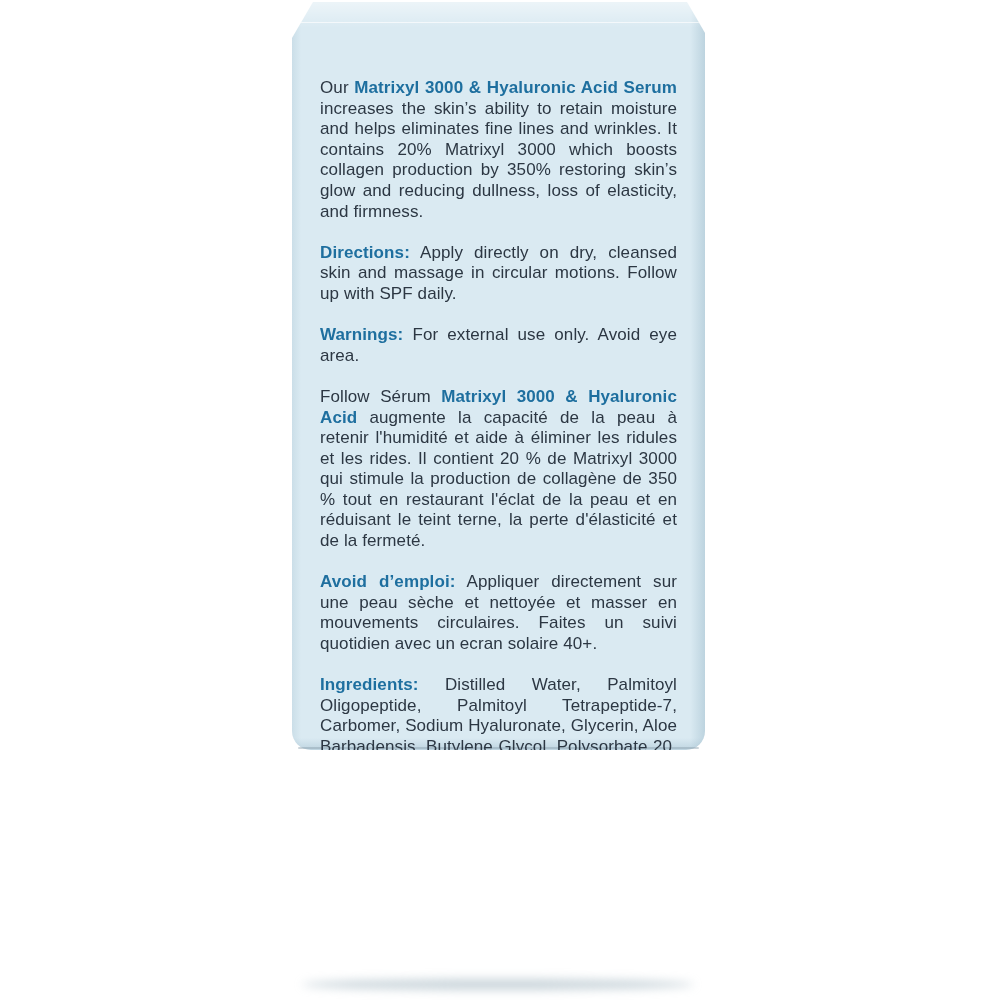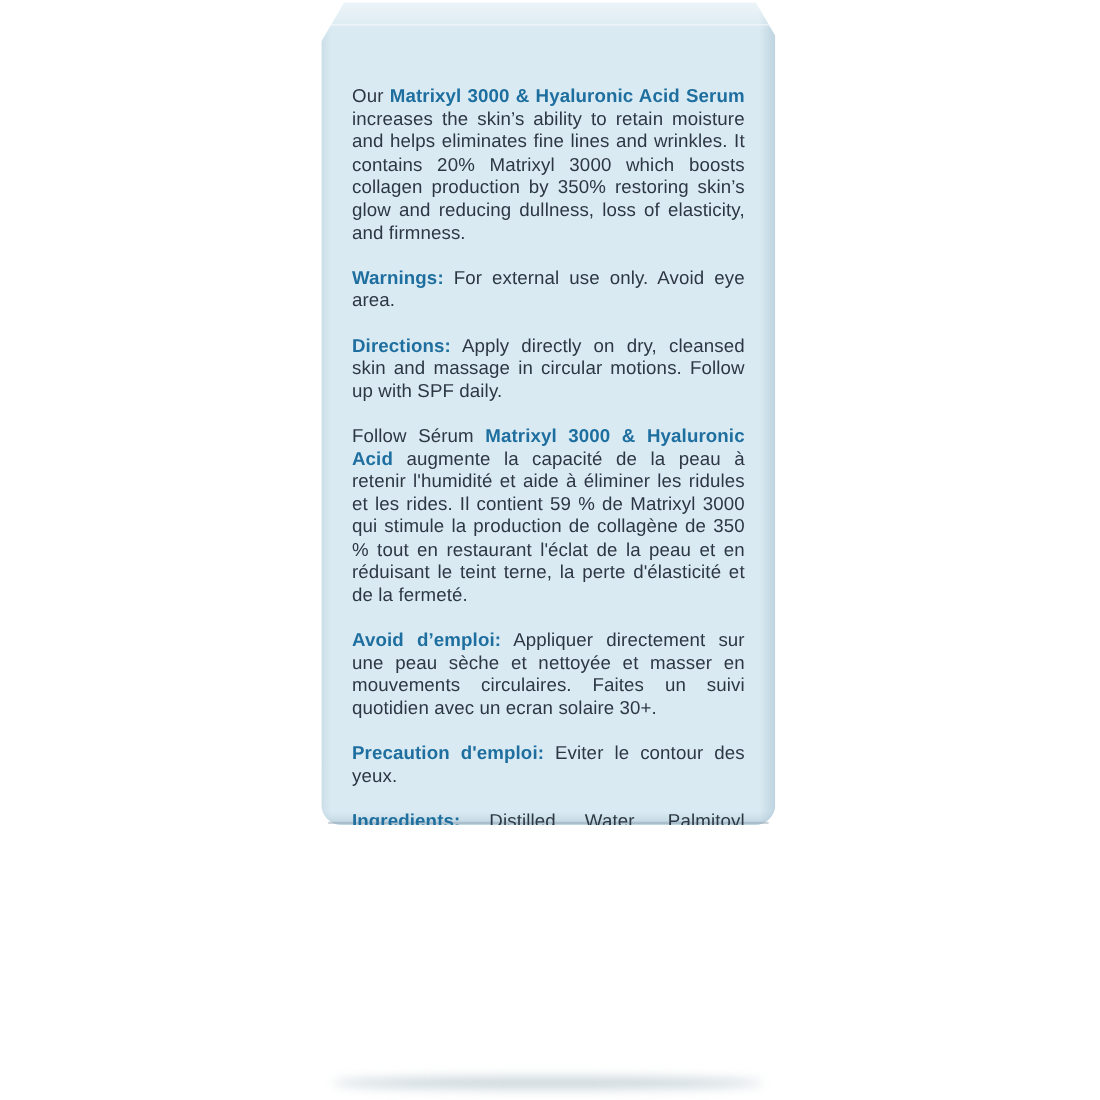--- a/index.html
+++ b/index.html
@@ -77,27 +77,26 @@
 
 <div class="page">
   <div class="box-shadow"></div>
   <div class="box">
     <div class="crease"></div>
     <div class="bottom-edge"></div>
     <div class="panel-text">
 
       <p><span>Our </span><span class="hl">Matrixyl 3000 &amp; Hyaluronic Acid Serum</span><span> increases the skin’s ability to retain moisture and helps eliminates fine lines and wrinkles. It contains 20% Matrixyl 3000 which boosts collagen production by 350% restoring skin’s glow and reducing dullness, loss of elasticity, and firmness.</span></p>
 
+      <p><span class="hl">Directions:</span><span> Apply directly on dry, cleansed skin and massage in circular motions. Follow up with SPF daily.</span></p>
+
       <p><span class="hl">Warnings:</span><span> For external use only. Avoid eye area.</span></p>
 
-      <p><span class="hl">Directions:</span><span> Apply directly on dry, cleansed skin and massage in circular motions. Follow up with SPF daily.</span></p>
+      <p><span>Follow Sérum </span><span class="hl">Matrixyl 3000 &amp; Hyaluronic Acid</span><span> augmente la capacité de la peau à retenir l'humidité et aide à éliminer les ridules et les rides. Il contient 20 % de Matrixyl 3000 qui stimule la production de collagène de 350 % tout en restaurant l'éclat de la peau et en réduisant le teint terne, la perte d'élasticité et de la fermeté.</span></p>
 
-      <p><span>Follow Sérum </span><span class="hl">Matrixyl 3000 &amp; Hyaluronic Acid</span><span> augmente la capacité de la peau à retenir l'humidité et aide à éliminer les ridules et les rides. Il contient 59 % de Matrixyl 3000 qui stimule la production de collagène de 350 % tout en restaurant l'éclat de la peau et en réduisant le teint terne, la perte d'élasticité et de la fermeté.</span></p>
+      <p><span class="hl">Avoid d’emploi:</span><span> Appliquer directement sur une peau sèche et nettoyée et masser en mouvements circulaires. Faites un suivi quotidien avec un ecran solaire 40+.</span></p>
 
-      <p><span class="hl">Avoid d’emploi:</span><span> Appliquer directement sur une peau sèche et nettoyée et masser en mouvements circulaires. Faites un suivi quotidien avec un ecran solaire 30+.</span></p>
-
-      <p><span class="hl">Precaution d'emploi:</span><span> Eviter le contour des yeux.</span></p>
 
       <p><span class="hl">Ingredients:</span><span> Distilled Water, Palmitoyl Oligopeptide, Palmitoyl Tetrapeptide-7, Carbomer, Sodium Hyaluronate, Glycerin, Aloe Barbadensis, Butylene Glycol, Polysorbate 20, Triethanolamine, Benzylalcohol, Dehydroacetic Acid.</span></p>
 
     </div>
   </div>
 </div>
 
 </body></html>

